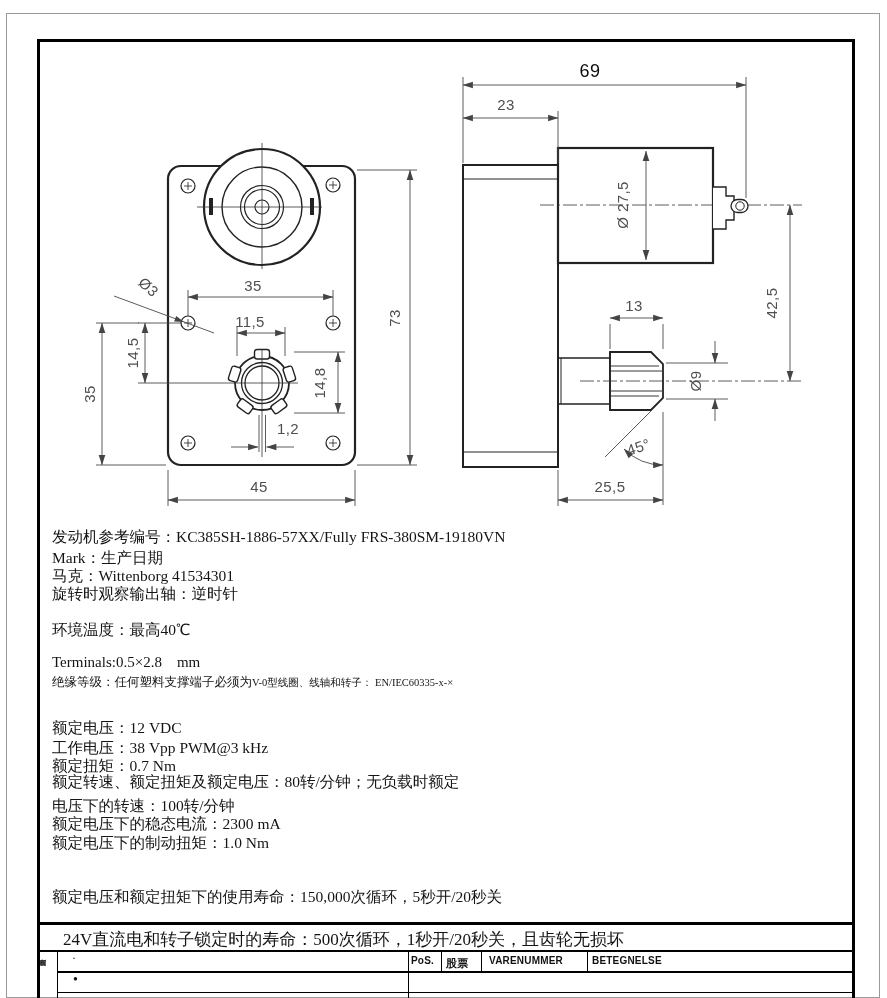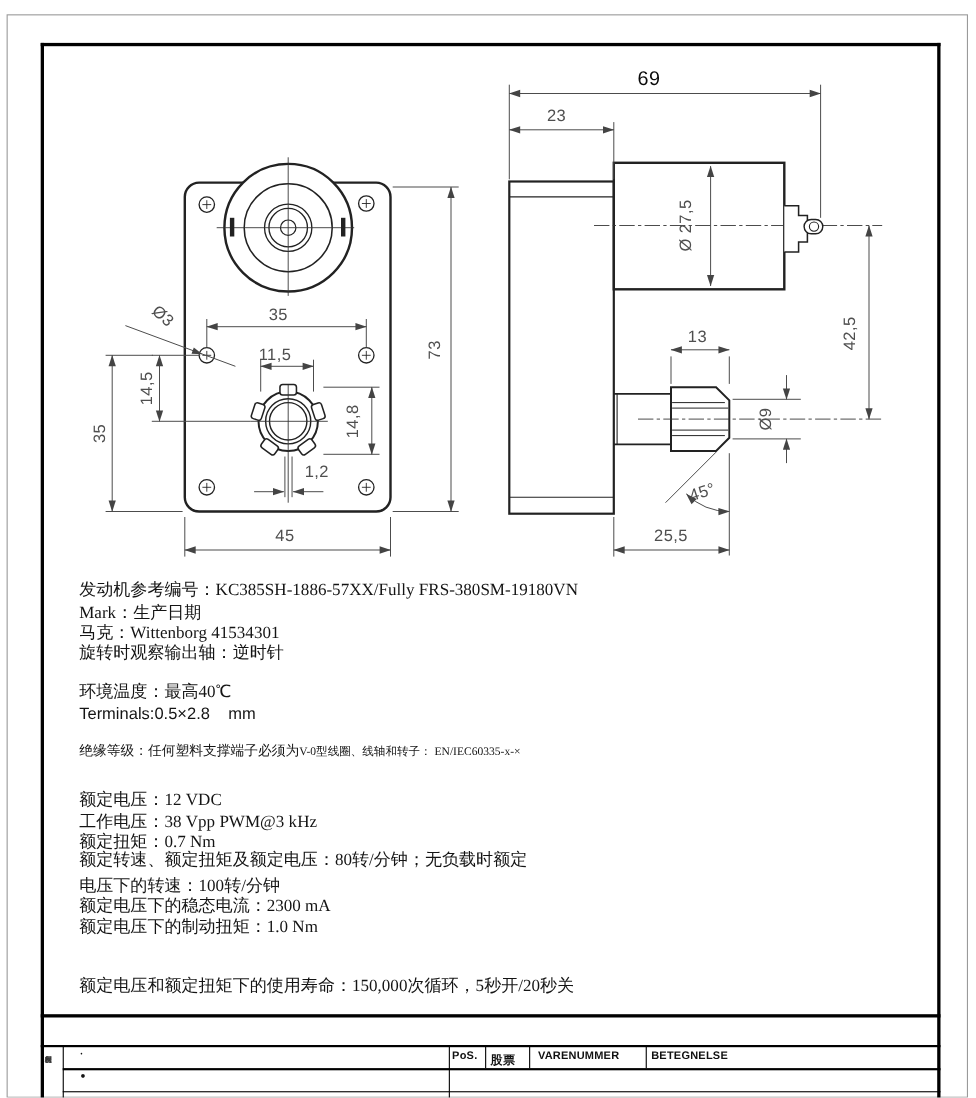--- a/index.html
+++ b/index.html
@@ -4,22 +4,22 @@
 <style>
   html,body{margin:0;padding:0;background:#fff;}
   #page{position:relative;width:887px;height:998px;background:#ffffff;overflow:hidden;
         font-family:"Liberation Serif", serif;color:#141414;}
   .abs{position:absolute;}
   #thin-frame{left:6px;top:13px;width:874px;height:985px;border:1px solid #9a9a9a;box-sizing:border-box;}
   #thick-frame{left:37px;top:39px;width:818px;height:959px;border:3.5px solid #000;border-bottom:none;box-sizing:border-box;}
   svg text{font-family:"Liberation Sans", sans-serif;}
   .dt{fill:#4f4f4f;font-size:15px;letter-spacing:.4px;}
   .dt-dark{fill:#0a0a0a;font-size:18px;letter-spacing:.5px;}
-  .spec{position:absolute;left:72px;font-size:15.5px;white-space:pre;line-height:18px;}
-  .spec-sans{font-family:Liberation Sans, sans-serif;font-size:15px;}
+  .spec{position:absolute;left:52px;font-size:15.5px;white-space:pre;line-height:18px;}
+  .spec-sans{font-family:Liberation Serif, serif;font-size:15px;margin-top:12px;}
   .spec-small{font-size:12.5px;}
   .spec-smaller{font-size:10.5px;margin-top:48px;}
   .hline{position:absolute;background:#000;}
   .vline{position:absolute;background:#000;width:1.4px;}
   .tb-head{position:absolute;font-family:"Liberation Sans", sans-serif;font-weight:700;
            font-size:10px;letter-spacing:.2px;color:#111;}
   #life-line{position:absolute;left:63px;top:928px;font-size:17px;white-space:pre;}
   #strip-text{position:absolute;left:40px;top:954px;writing-mode:vertical-rl;
               font-size:6.5px;line-height:7px;color:#333;letter-spacing:0;}
   .dot1{position:absolute;left:72px;top:951px;font-size:12px;}
@@ -190,20 +190,21 @@
   <div class="spec" style="top:719px">额定电压：12 VDC</div>
   <div class="spec" style="top:739px">工作电压：38 Vpp PWM@3 kHz</div>
   <div class="spec" style="top:757px">额定扭矩：0.7 Nm</div>
   <div class="spec" style="top:773px">额定转速、额定扭矩及额定电压：80转/分钟；无负载时额定</div>
   <div class="spec" style="top:797px">电压下的转速：100转/分钟</div>
   <div class="spec" style="top:815px">额定电压下的稳态电流：2300 mA</div>
   <div class="spec" style="top:834px">额定电压下的制动扭矩：1.0 Nm</div>
   <div class="spec" style="top:888px">额定电压和额定扭矩下的使用寿命：150,000次循环，5秒开/20秒关</div>
 
   <div class="hline" style="left:37px;top:922px;width:818px;height:3px"></div>
+  <div id="life-line">24V直流电和转子锁定时的寿命：500次循环，1秒开/20秒关，且齿轮无损坏</div>
   <div class="hline" style="left:37px;top:950px;width:818px;height:1.6px"></div>
   <div class="hline" style="left:57px;top:970.5px;width:798px;height:2.5px"></div>
   <div class="hline" style="left:57px;top:991.5px;width:798px;height:1.6px"></div>
   <div class="vline" style="left:57px;top:951px;height:47px"></div>
   <div class="vline" style="left:408px;top:951px;height:47px"></div>
   <div class="vline" style="left:441px;top:951px;height:20px"></div>
   <div class="vline" style="left:481px;top:951px;height:20px"></div>
   <div class="vline" style="left:587px;top:951px;height:20px"></div>
   <div id="strip-text">保留所有权利</div>
   <div class="dot1">·</div>

